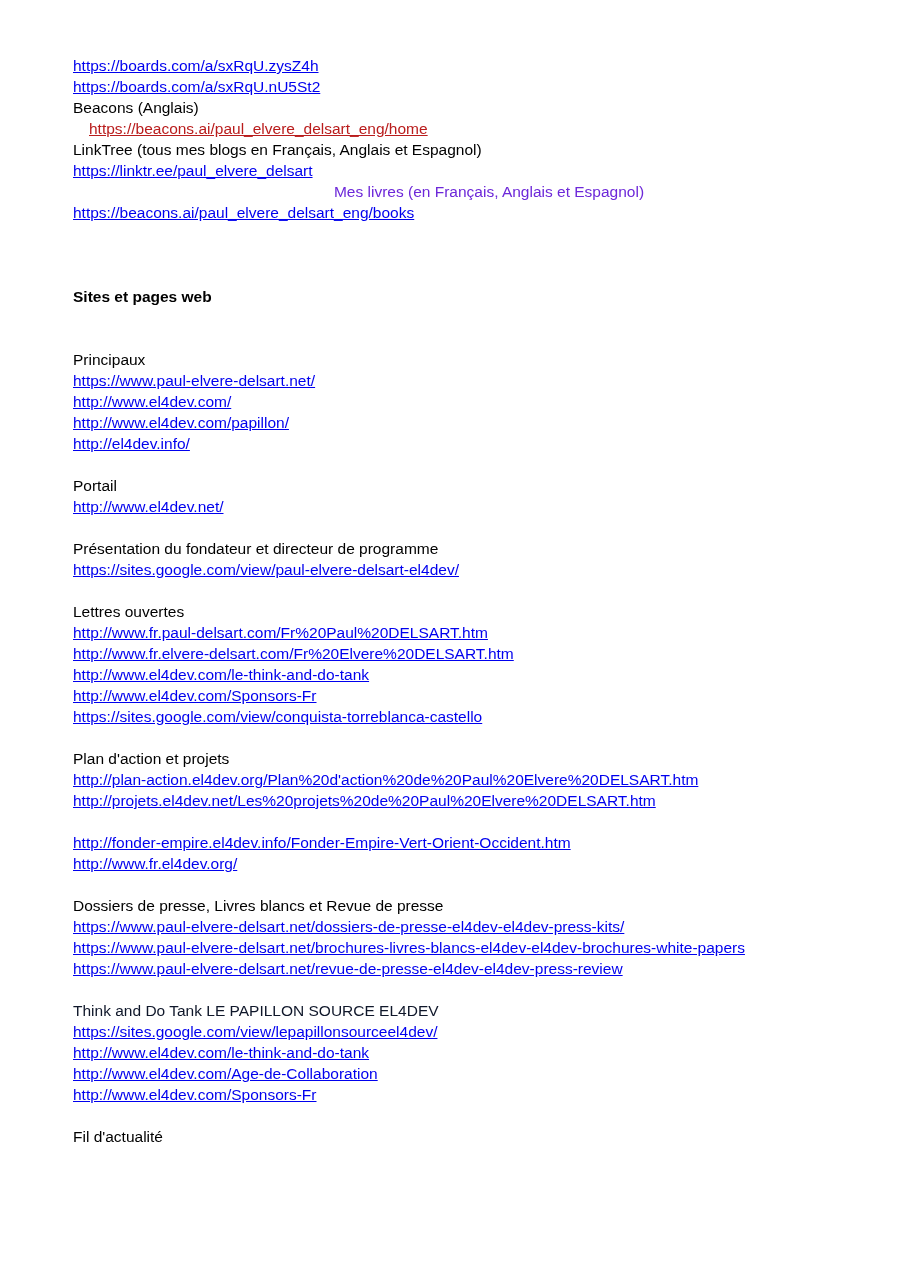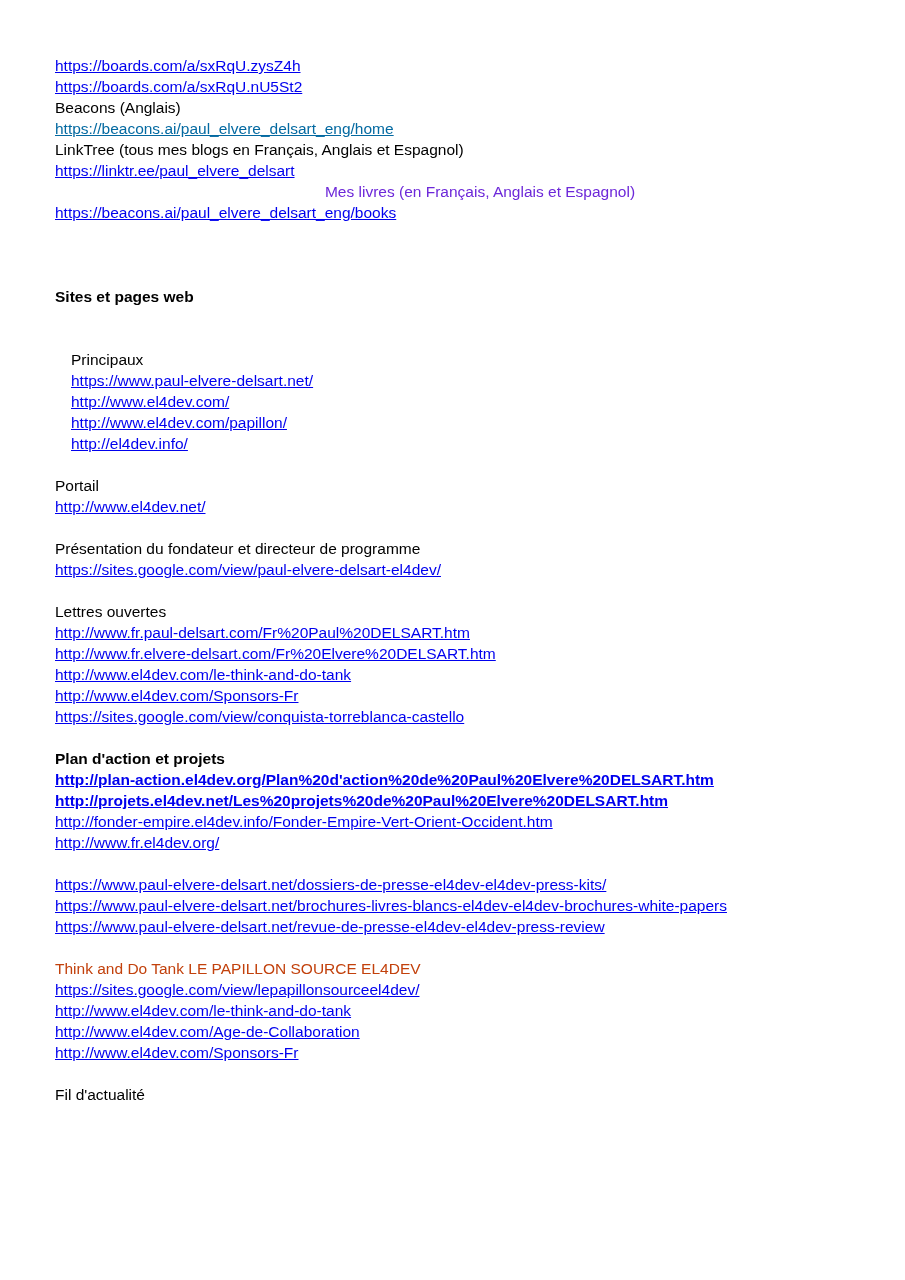--- a/index.html
+++ b/index.html
@@ -10,21 +10,21 @@
   body {
     width: 905px;
     height: 1280px;
     overflow: hidden;
     font-family: "Liberation Sans", "DejaVu Sans", sans-serif;
   }
   .page {
     box-sizing: border-box;
     width: 905px;
     height: 1100px;
-    padding: 55px 0 0 55px;
+    padding: 55px 0 0 73px;
     background: #ffffff;
   }
   .section {
     margin: 0;
   }
   .line {
     display: block;
     height: 21px;
     line-height: 21px;
     font-size: 15.5px;
@@ -44,30 +44,30 @@
 </style>
 </head>
 <body>
 
 <main class="page">
   <div id="doc-content">
       <div class="section" style="margin-bottom: 63px;">
         <a class="line link" href="#" style="color: rgb(0, 0, 238);">https://boards.com/a/sxRqU.zysZ4h</a>
         <a class="line link" href="#" style="color: rgb(0, 0, 238); text-decoration: underline;">https://boards.com/a/sxRqU.nU5St2</a>
         <div class="line text" style="color: rgb(0, 0, 0);">Beacons (Anglais)</div>
-        <a class="line link" href="#" style="color: #0369a1;">https://beacons.ai/paul_elvere_delsart_eng/home</a>
+        <a class="line link" href="#" style="color: #b91c1c; margin-left: 16px;">https://beacons.ai/paul_elvere_delsart_eng/home</a>
         <div class="line text" style="color: rgb(0, 0, 0);">LinkTree (tous mes blogs en Français, Anglais et Espagnol)</div>
         <a class="line link" href="#" style="color: rgb(0, 0, 238);">https://linktr.ee/paul_elvere_delsart</a>
         <div class="line text" style="color: #6d28d9; text-align: center;">Mes livres (en Français, Anglais et Espagnol)</div>
         <a class="line link" href="#" style="color: rgb(0, 0, 238);">https://beacons.ai/paul_elvere_delsart_eng/books</a>
       </div>
       <div class="section" style="margin-bottom: 42px;">
         <div class="line heading" style="color: rgb(0, 0, 0);">Sites et pages web</div>
       </div>
-      <div class="section" style="margin-bottom: 21px; margin-left: 16px;">
+      <div class="section" style="margin-bottom: 21px;">
         <div class="line text" style="color: rgb(0, 0, 0);">Principaux</div>
         <a class="line link" href="#" style="color: rgb(0, 0, 238);">https://www.paul-elvere-delsart.net/</a>
         <a class="line link" href="#" style="color: rgb(0, 0, 238);">http://www.el4dev.com/</a>
         <a class="line link" href="#" style="color: rgb(0, 0, 238);">http://www.el4dev.com/papillon/</a>
         <a class="line link" href="#" style="color: rgb(0, 0, 238);">http://el4dev.info/</a>
       </div>
       <div class="section" style="margin-bottom: 21px;">
         <div class="line text" style="color: rgb(0, 0, 0);">Portail</div>
         <a class="line link" href="#" style="color: rgb(0, 0, 238);">http://www.el4dev.net/</a>
       </div>
@@ -76,36 +76,37 @@
         <a class="line link" href="#" style="color: rgb(0, 0, 238);">https://sites.google.com/view/paul-elvere-delsart-el4dev/</a>
       </div>
       <div class="section" style="margin-bottom: 21px;">
         <div class="line text" style="color: rgb(0, 0, 0);">Lettres ouvertes</div>
         <a class="line link" href="#" style="color: rgb(0, 0, 238);">http://www.fr.paul-delsart.com/Fr%20Paul%20DELSART.htm</a>
         <a class="line link" href="#" style="color: rgb(0, 0, 238);">http://www.fr.elvere-delsart.com/Fr%20Elvere%20DELSART.htm</a>
         <a class="line link" href="#" style="color: rgb(0, 0, 238);">http://www.el4dev.com/le-think-and-do-tank</a>
         <a class="line link" href="#" style="color: rgb(0, 0, 238);">http://www.el4dev.com/Sponsors-Fr</a>
         <a class="line link" href="#" style="color: rgb(0, 0, 238);">https://sites.google.com/view/conquista-torreblanca-castello</a>
       </div>
-      <div class="section" style=" font-weight: bold;">
+      <div class="section" style="margin-bottom: 21px;">
         <div class="line text" style="color: rgb(0, 0, 0);">Plan d'action et projets</div>
         <a class="line link" href="#" style="color: rgb(0, 0, 238);">http://plan-action.el4dev.org/Plan%20d'action%20de%20Paul%20Elvere%20DELSART.htm</a>
         <a class="line link" href="#" style="color: rgb(0, 0, 238);">http://projets.el4dev.net/Les%20projets%20de%20Paul%20Elvere%20DELSART.htm</a>
       </div>
       <div class="section" style="margin-bottom: 21px;">
         <a class="line link" href="#" style="color: rgb(0, 0, 238);">http://fonder-empire.el4dev.info/Fonder-Empire-Vert-Orient-Occident.htm</a>
         <a class="line link" href="#" style="color: rgb(0, 0, 238);">http://www.fr.el4dev.org/</a>
       </div>
       <div class="section" style="margin-bottom: 21px;">
+        <div class="line text" style="color: rgb(0, 0, 0);">Dossiers de presse, Livres blancs et Revue de presse</div>
         <a class="line link" href="#" style="color: rgb(0, 0, 238);">https://www.paul-elvere-delsart.net/dossiers-de-presse-el4dev-el4dev-press-kits/</a>
         <a class="line link" href="#" style="color: rgb(0, 0, 238);">https://www.paul-elvere-delsart.net/brochures-livres-blancs-el4dev-el4dev-brochures-white-papers</a>
         <a class="line link" href="#" style="color: rgb(0, 0, 238);">https://www.paul-elvere-delsart.net/revue-de-presse-el4dev-el4dev-press-review</a>
       </div>
       <div class="section" style="margin-bottom: 21px;">
-        <div class="line text" style="color: #c2410c;">Think and Do Tank LE PAPILLON SOURCE EL4DEV</div>
+        <div class="line text" style="color: #0f172a;">Think and Do Tank LE PAPILLON SOURCE EL4DEV</div>
         <a class="line link" href="#" style="color: rgb(0, 0, 238);">https://sites.google.com/view/lepapillonsourceel4dev/</a>
         <a class="line link" href="#" style="color: rgb(0, 0, 238);">http://www.el4dev.com/le-think-and-do-tank</a>
         <a class="line link" href="#" style="color: rgb(0, 0, 238);">http://www.el4dev.com/Age-de-Collaboration</a>
         <a class="line link" href="#" style="color: rgb(0, 0, 238);">http://www.el4dev.com/Sponsors-Fr</a>
       </div>
       <div class="section" style="margin-bottom: 16px;">
         <div class="line text" style="color: rgb(0, 0, 0);">Fil d'actualité</div>
       </div>
     </div>
 </main>

